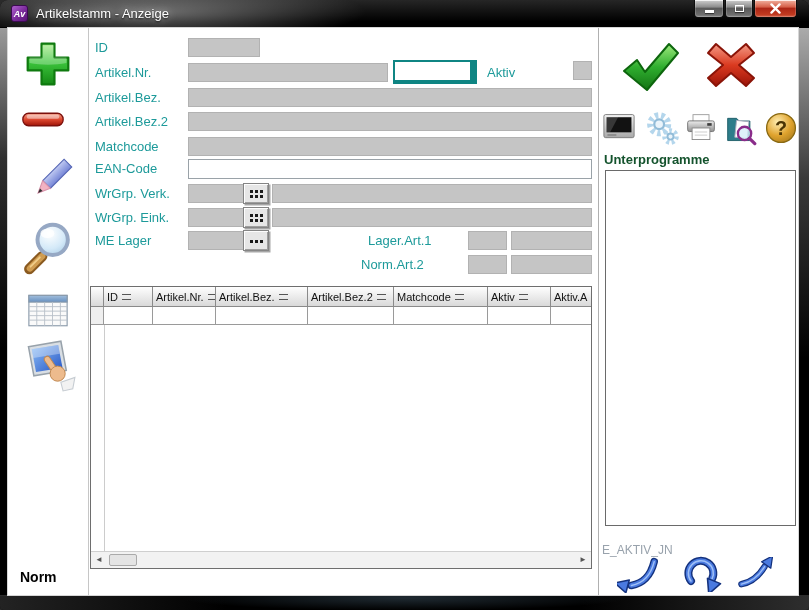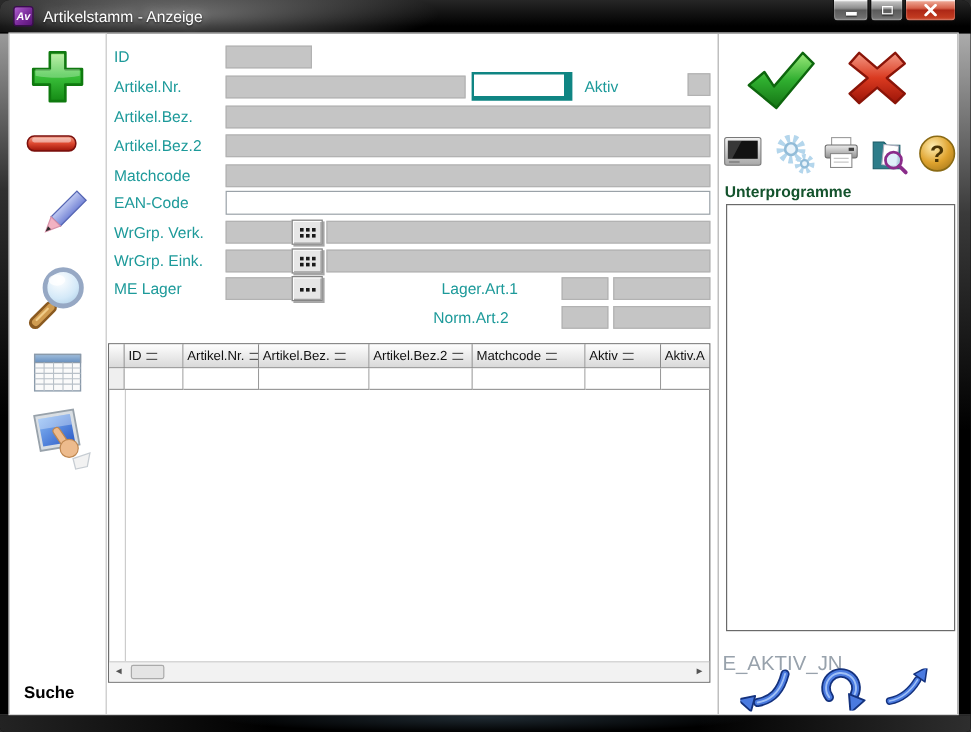--- a/index.html
+++ b/index.html
@@ -65,21 +65,21 @@
   #sel-col-line { position:absolute; left:13px; top:38px; bottom:17px; width:1px; background:#cccccc; }
   #hscroll { position:absolute; left:0; right:0; bottom:0; height:17px; background:#f2f2f2; border-top:1px solid #cfcfcf; }
   .sarrow { position:absolute; top:0; width:16px; height:16px; color:#555; font-size:8px; line-height:16px; text-align:center; cursor:pointer; }
   #sthumb { position:absolute; left:18px; top:2px; width:28px; height:12px; background:#e4e4e4; border:1px solid #aaa; border-radius:2px; cursor:pointer; }
 
   
   #divider { position:absolute; left:590px; top:0; width:1px; height:567px; background:#b0b0b0; }
   .rp-ico { position:absolute; cursor:pointer; }
   #subprog-title { position:absolute; left:596px; top:124px; font-size:13px; font-weight:bold; color:#14532d; }
   #subprog-list { position:absolute; left:597px; top:142px; width:191px; height:356px; background:#fff; border:1px solid #6a6a6a; overflow:auto; }
-  #field-code { position:absolute; left:594px; top:515px; font-size:17px; color:#98a2ac; }
+  #field-code { position:absolute; left:594px; top:515px; font-size:12px; color:#98a2ac; }
 </style>
 </head>
 <body>
 
 <div id="screen">
 
   <div id="titlebar">
     <div id="app-icon">Av</div>
     <div id="title-text">Artikelstamm - Anzeige</div>
     <div class="win-controls">
@@ -193,21 +193,21 @@
           <polygon points="9,10.5 33.5,6.5 37.5,27.5 13,31.5" fill="url(#gscr)"></polygon>
           <polygon points="9,10.5 33.5,6.5 35,14.5 10.5,18.5" fill="#fff" opacity=".33"></polygon>
           <polygon points="36,41 49,36.5 47,47 38,49" fill="#f2f2f2" stroke="#c6ccd2" stroke-width="1"></polygon>
           <g>
             <rect x="27.5" y="15" width="5.5" height="17" rx="2.7" fill="#edbb8d" stroke="#bf8750" stroke-width=".9" transform="rotate(-34 30 30)"></rect>
             <circle cx="33" cy="33" r="7" fill="#edbb8d" stroke="#bf8750" stroke-width=".9"></circle>
           </g>
         </svg>
       </div>
 
-      <div id="mode-label">Suche</div>
+      <div id="mode-label">Norm</div>
     </div>
 
     <div class="flabel" style="left:87px;top:12px;">ID</div>
     <div class="f-gray" style="left:180px;top:10px;width:72px;"></div>
 
     <div class="flabel" style="left:87px;top:37px;">Artikel.Nr.</div>
     <div class="f-gray" style="left:180px;top:35px;width:200px;"></div>
     <input class="f-white" id="artnr-edit" style="left: 385px; top: 32px; width: 84px;" value="">
     <div class="flabel" style="left:479px;top:37px;">Aktiv</div>
     <div class="f-gray" style="left:565px;top:33px;width:19px;"></div>

